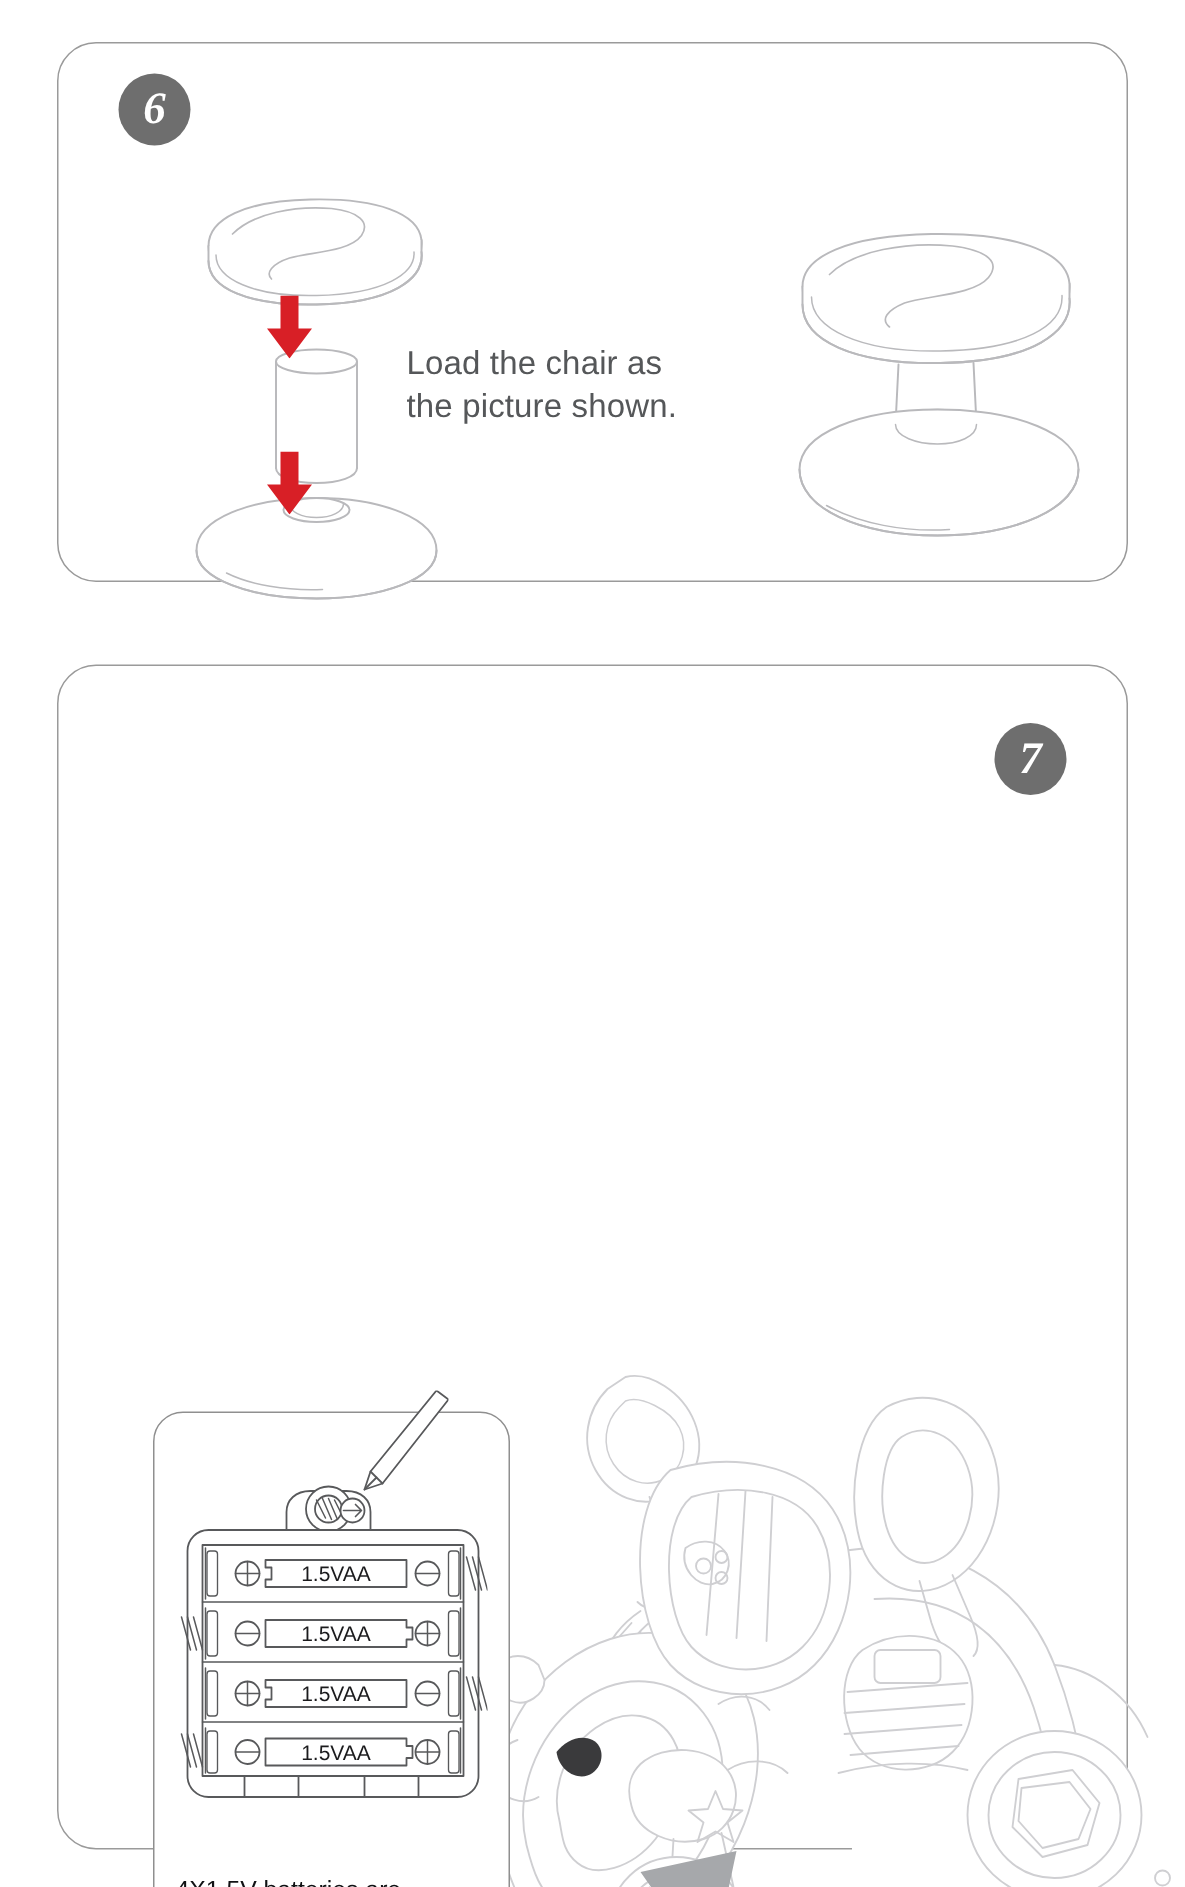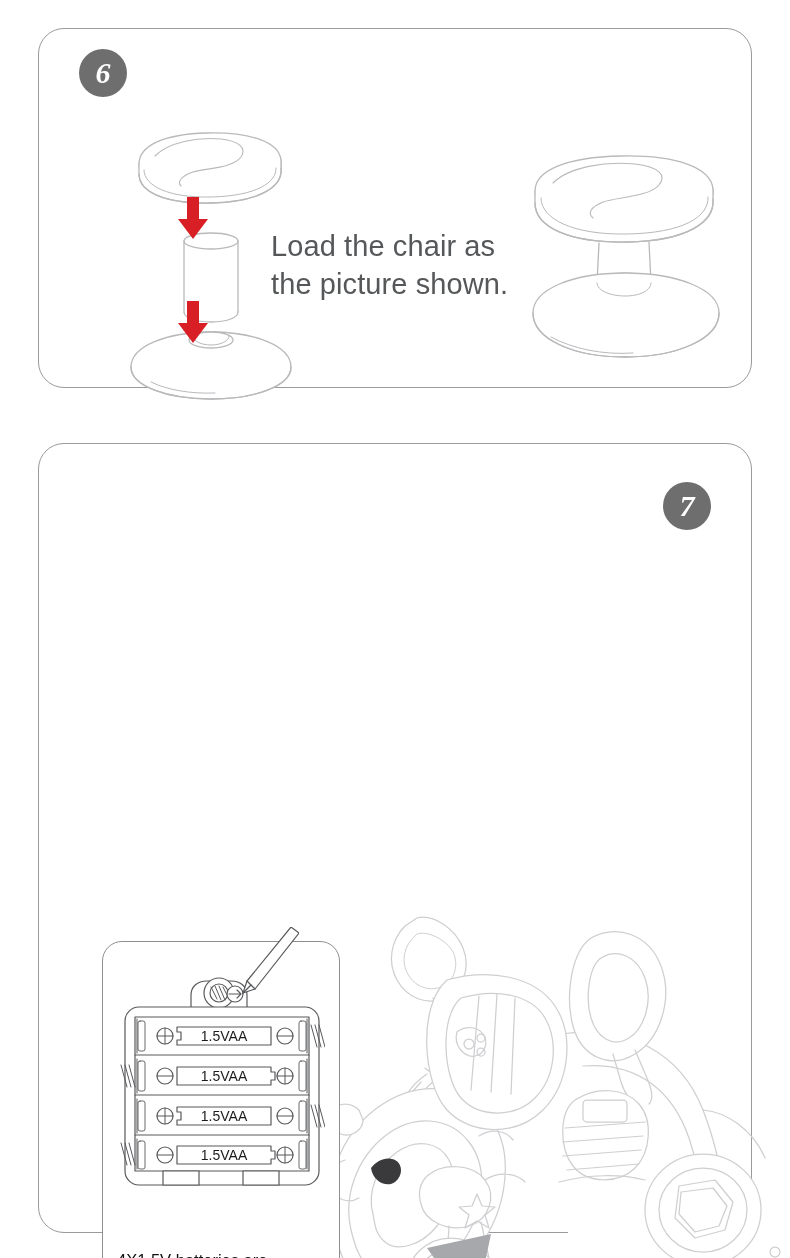--- a/index.html
+++ b/index.html
@@ -45,21 +45,21 @@
   }
   #badge-6 { left: 40px; top: 20px; }
   #badge-7 { right: 40px; top: 38px; }
 
   
   #step6-instruction {
     position: absolute;
     left: 232px;
     top: 198px;
     width: 280px;
-    font-size: 29px;
+    font-size: 22px;
     line-height: 1.32;
     color: #555759;
     letter-spacing: .1px;
     white-space: pre-line;
   }
 
   
   .art { position: absolute; }
   .art svg { display: block; overflow: visible; }
 
@@ -84,21 +84,21 @@
     right: 8px;
     font-size: 16.5px;
     line-height: 1.44;
     color: #111214;
     white-space: pre-line;
   }
   #caption-base  { bottom: 14px; }
 
   
   .batt-holder { position: absolute; }
-  #batt-holder-4 { left: 16px; top: 35px; width: 206px; height: 222px; }
+  #batt-holder-4 { left: 16px; top: 48px; width: 206px; height: 222px; }
 
   
   .screwdriver { position: absolute; z-index: 4; }
   #screwdriver-base  { left: 190px; top: 483px; width: 70px; height: 80px; }
 
   
   .gray-arrow { position: absolute; z-index: 2; }
   #arrow-to-dash  { left: 292px; top: 758px; width: 170px; height: 100px; }
 
   

